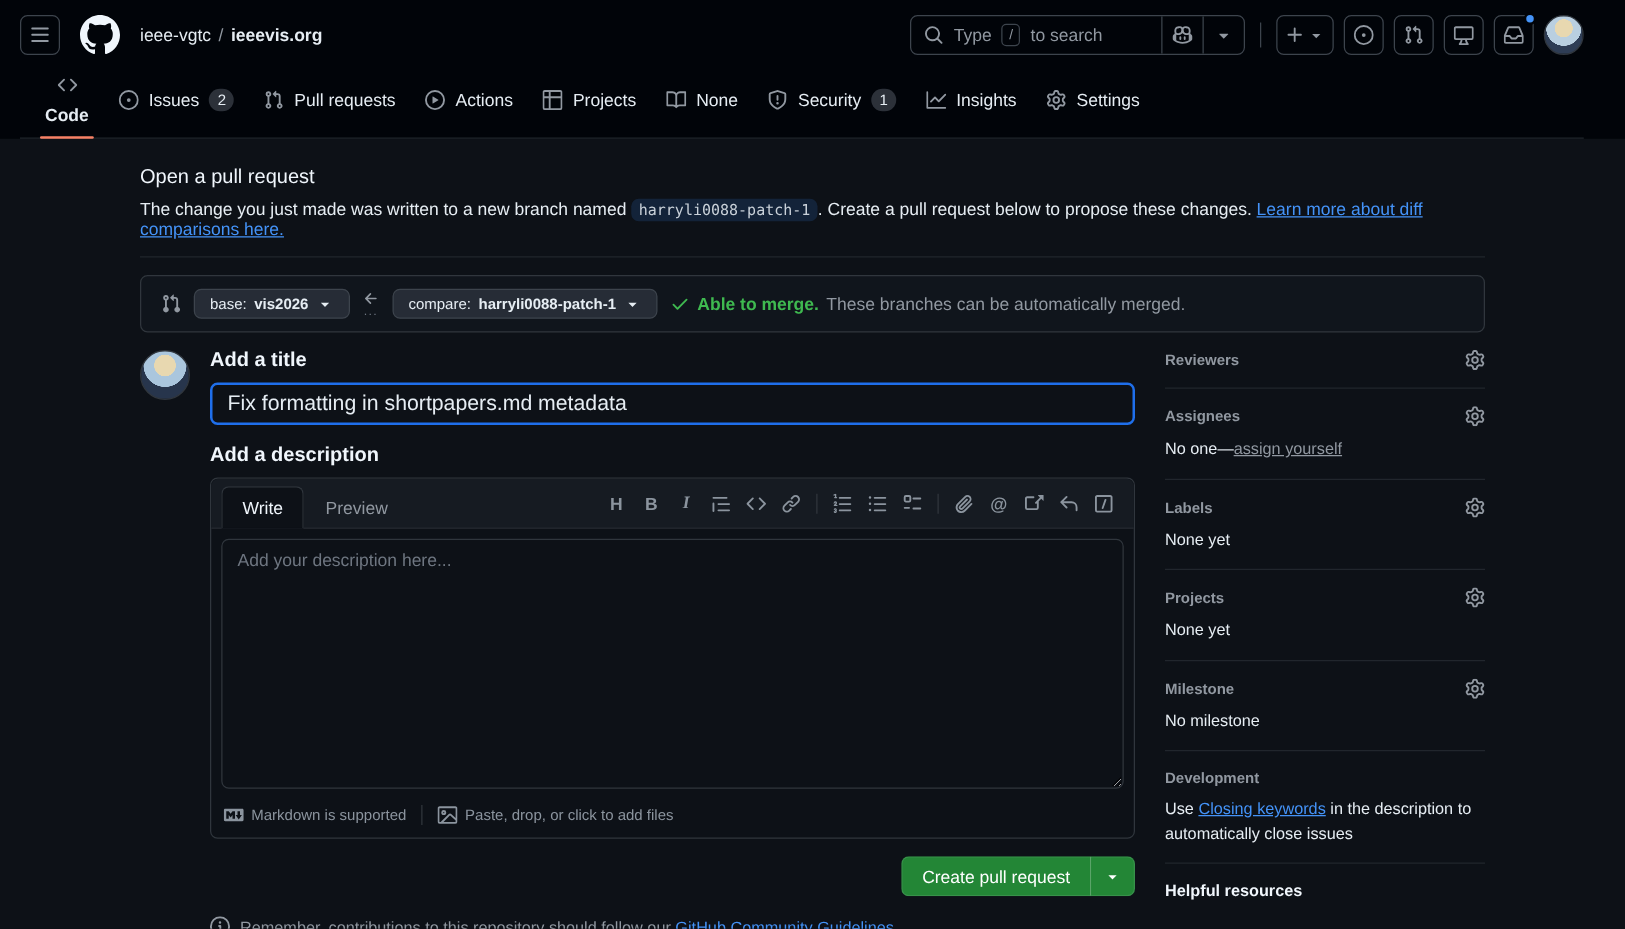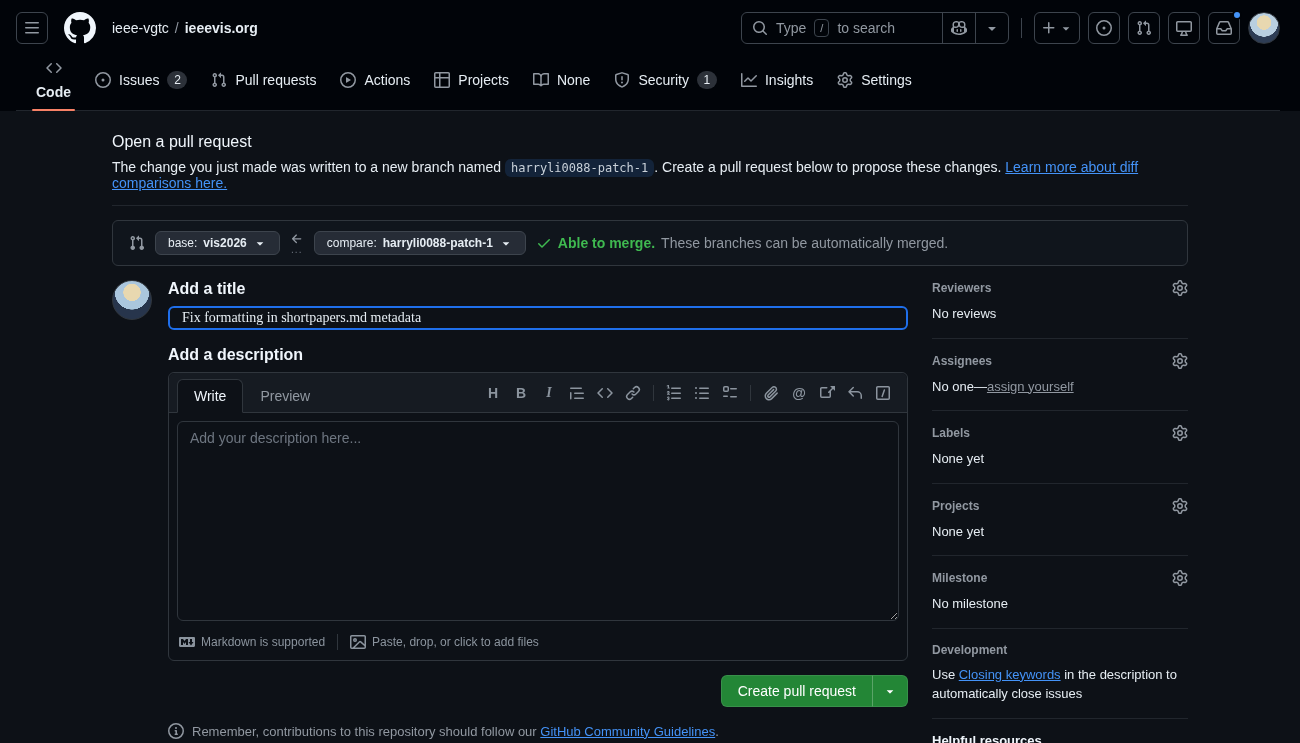--- a/index.html
+++ b/index.html
@@ -8,21 +8,21 @@
     background:#0d1117;
     color:#e6edf3;
     font-family:"Liberation Sans", sans-serif;
     font-size:14px;
   }
   .octicon { display:inline-block; vertical-align:middle; fill:currentColor; flex:none; }
 
   
   .app-header {
     background:#010409;
-    padding:12px 20px 0 16px;
+    padding:12px 33px 0 16px;
   }
   .header-row { display:flex; align-items:center; gap:8px; height:32px; }
   .icon-btn {
     width:32px; height:32px; border:1px solid #3d444d; border-radius:6px;
     background:transparent; color:#9198a1; display:inline-flex;
     align-items:center; justify-content:center; cursor:pointer; position:relative;
   }
   .gh-logo { color:#f0f6fc; display:inline-flex; margin-left:8px; }
   .crumbs { display:flex; align-items:center; gap:6px; font-size:14px; margin-left:8px; }
   .crumb-owner { color:#e6edf3; text-decoration:none; }
@@ -104,22 +104,22 @@
 
   .author-row { display:flex; gap:16px; }
   .avatar-lg {
     width:40px; height:40px; border-radius:50%; flex:none;
     background:radial-gradient(circle at 50% 30%, #e8d8b0 0 26%, #aac6dd 27% 52%, #27354c 53% 100%);
     border:1px solid #30363d;
   }
   .form-col { flex:1; min-width:0; }
   .field-label { font-size:16px; font-weight:700; color:#f0f6fc; margin-bottom:8px; }
   .title-input {
-    width:100%; height:24px; padding:5px 12px; font-size:14px;
-    color:#e6edf3; background:#0d1117; font-family:Liberation Serif, serif;
+    width:100%; height:34px; padding:5px 12px; font-size:17px;
+    color:#e6edf3; background:#0d1117; font-family:Liberation Sans, sans-serif;
     border:2px solid #1f6feb; border-radius:6px; outline:none;
   }
   .desc-label { margin-top:16px; }
 
   .desc-panel { border:1px solid #30363d; border-radius:6px; background:#0d1117; }
   .tabnav {
     display:flex; align-items:center; background:#161b22;
     border-bottom:1px solid #30363d; border-radius:6px 6px 0 0; padding:0 8px;
   }
   .tab {
@@ -581,21 +581,20 @@
     <aside class="sidebar">
       <div class="side-section">
         <div class="side-head">
           <span class="side-title">Reviewers</span>
           <button class="side-gear">
               <svg class="octicon" width="16" height="16">
                 <use href="#i-gear"></use>
               </svg>
             </button>
         </div>
-        <div class="side-value">No reviews</div>
       </div>
 
       <div class="side-section">
         <div class="side-head">
           <span class="side-title">Assignees</span>
           <button class="side-gear">
               <svg class="octicon" width="16" height="16">
                 <use href="#i-gear"></use>
               </svg>
             </button>

